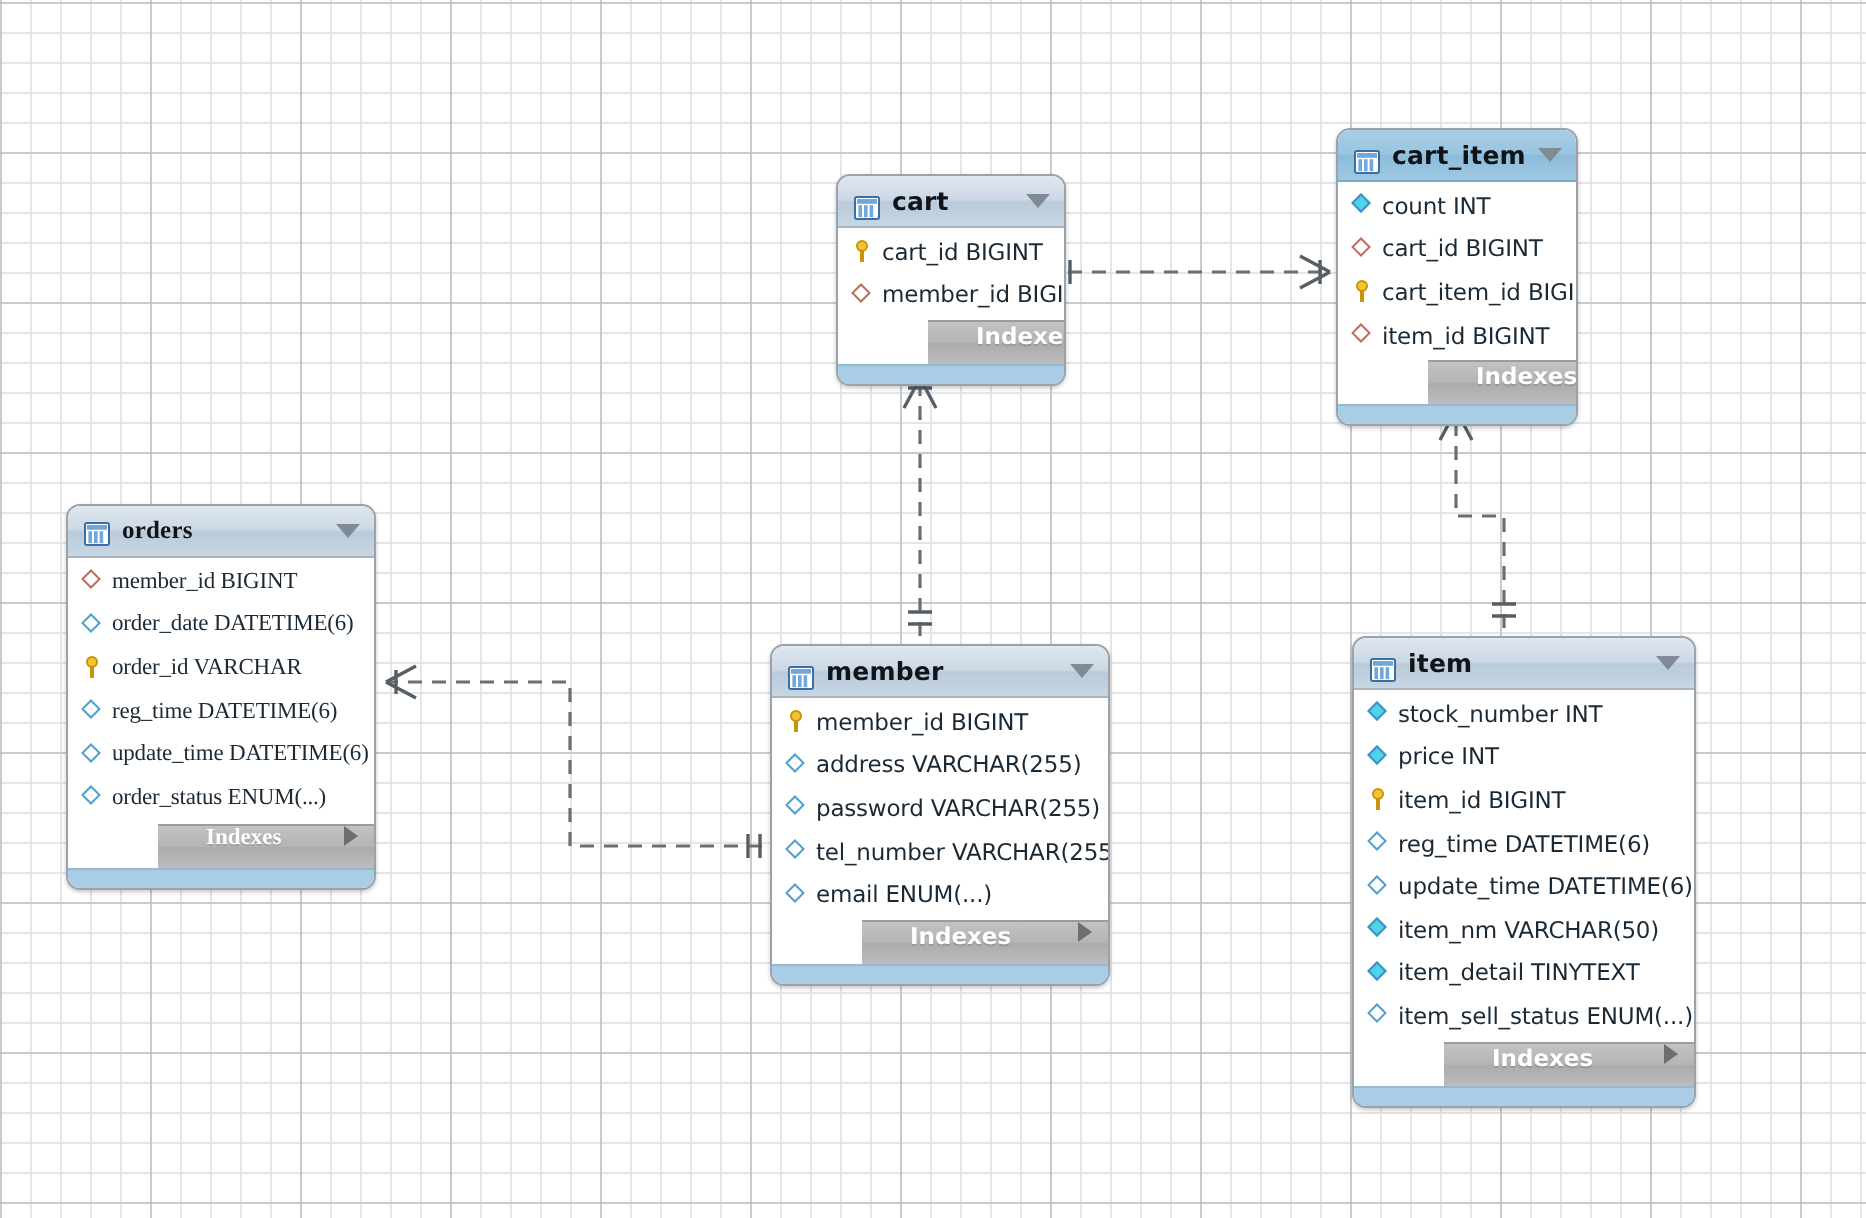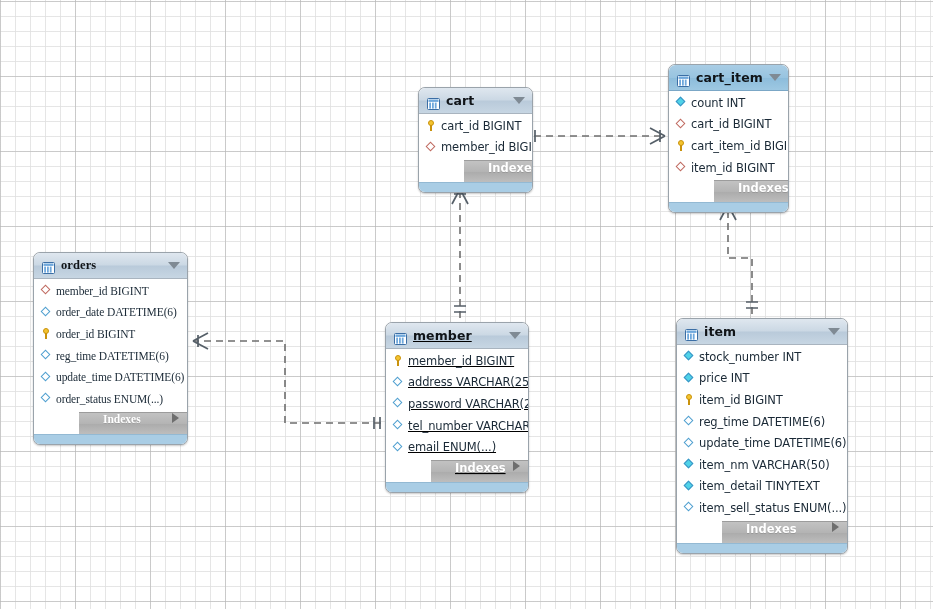--- a/index.html
+++ b/index.html
@@ -232,21 +232,21 @@
           <div class="col">
             <span class="gl d-blue">
               <span class="gl-diamond"></span>
             </span>
             <span class="col-name">order_date DATETIME(6)</span>
           </div>
           <div class="col">
             <span class="gl">
               <span class="gl-key"></span>
             </span>
-            <span class="col-name">order_id BIGINT</span>
+            <span class="col-name">order_id VARCHAR</span>
           </div>
           <div class="col">
             <span class="gl d-blue">
               <span class="gl-diamond"></span>
             </span>
             <span class="col-name">reg_time DATETIME(6)</span>
           </div>
           <div class="col">
             <span class="gl d-blue">
               <span class="gl-diamond"></span>
@@ -335,21 +335,21 @@
             </span>
             <span class="col-name">item_id BIGINT</span>
           </div>
         </div>
         <div class="idx">
           <span class="idx-label">Indexes</span>
           <span class="idx-caret"></span>
         </div>
         <div class="tbl-foot"></div>
       </div>
-      <div class="tbl" style="left: 385px; top: 322px; width: 144px; text-decoration: underline;">
+      <div class="tbl" style="left: 385px; top: 322px; width: 170px;">
         <div class="tbl-head">
           <span class="tbl-icon"><svg width="13" height="12" viewBox="0 0 13 12">
               <rect x="0.5" y="0.5" width="12" height="11" rx="1" fill="#ffffff" stroke="#3b6ea5"></rect>
               <rect x="1.5" y="1.5" width="10" height="2.4" fill="#6fa8dc"></rect>
               <rect x="2.2" y="4.6" width="1.8" height="6" fill="#6fa8dc"></rect>
               <rect x="5.0" y="4.6" width="1.8" height="6" fill="#6fa8dc"></rect>
               <rect x="7.8" y="4.6" width="1.8" height="6" fill="#6fa8dc"></rect>
             </svg></span>
           <span class="tbl-title">member</span>
           <span class="tbl-caret"></span>

